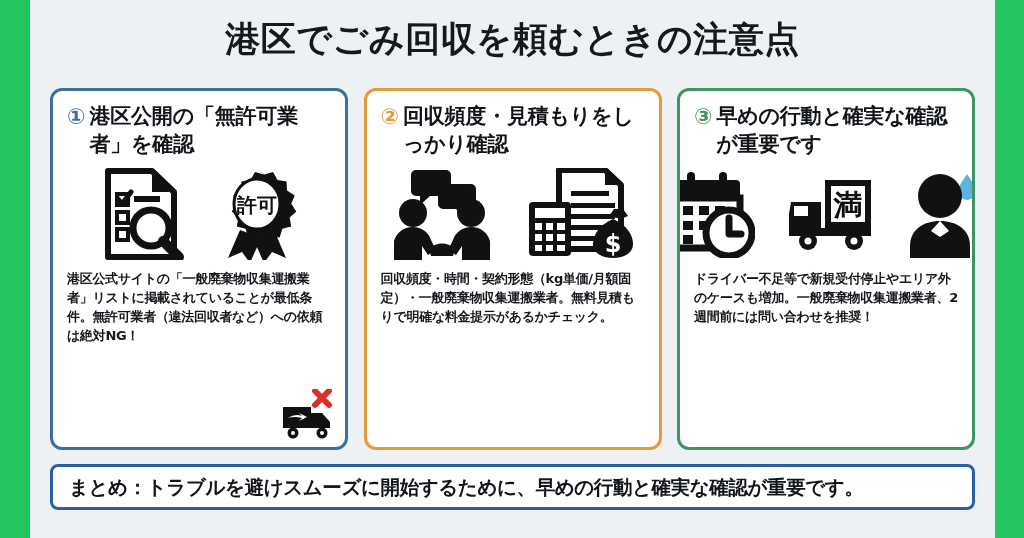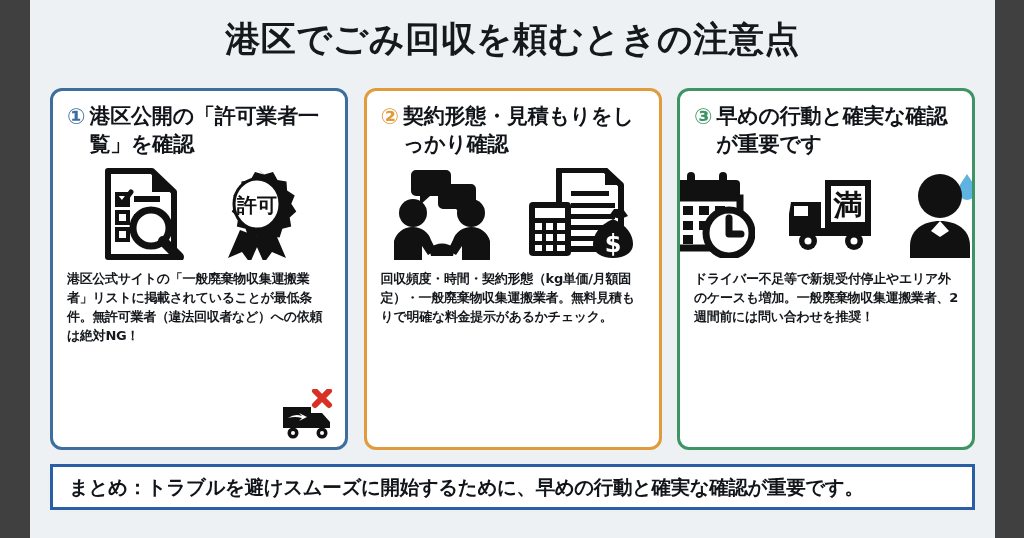--- a/index.html
+++ b/index.html
@@ -11,21 +11,21 @@
     width: 1024px;
     height: 538px;
     overflow: hidden;
     font-family: "DejaVu Sans", "Liberation Sans", sans-serif;
   }
 
   #infographic {
     position: relative;
     width: 1024px;
     height: 538px;
-    background: #404040;
+    background: #22c55e;
     box-sizing: border-box;
   }
 
   .panel {
     position: absolute;
     left: 30px;
     top: 0px;
     width: 965px;
     height: 538px;
     background: #edf1f4;
@@ -124,21 +124,21 @@
   }
 
   .footer {
     position: absolute;
     left: 20px;
     top: 464px;
     width: 925px;
     height: 46px;
     background: #ffffff;
     border: 3px solid #2a5fa5;
-    border-radius: 0;
+    border-radius: 8px;
     box-sizing: border-box;
     display: flex;
     align-items: center;
     justify-content: flex-start;
     padding-left: 16px;
   }
   .footer-text {
     font-size: 19.5px;
     font-weight: bold;
     color: #111418;
@@ -152,21 +152,21 @@
 <div id="infographic">
   <div class="panel">
 
     <div class="title">港区でごみ回収を頼むときの注意点</div>
 
     <div class="cards">
 
       <div class="card c1">
         <div class="card-head">
           <span class="num">①</span>
-          <span class="head-text">港区公開の「許可業者一覧」を確認</span>
+          <span class="head-text">港区公開の「無許可業者」を確認</span>
         </div>
 
         <div class="icon-row">
 
           <span>
             <svg width="84" height="92" viewBox="0 0 84 92" aria-hidden="true">
               <path d="M8 3 h44 l22 21 v65 h-66 z" fill="none" stroke="#111" stroke-width="6" stroke-linejoin="round"></path>
               <path d="M52 3 v21 h22 z" fill="#111"></path>
               <rect x="17" y="26" width="11" height="11" fill="none" stroke="#111" stroke-width="4"></rect>
               <path d="M18 31 l4 5 l9 -12" fill="none" stroke="#111" stroke-width="5" stroke-linecap="round" stroke-linejoin="round"></path>
@@ -203,21 +203,21 @@
             <circle cx="41" cy="44" r="2" fill="#fff"></circle>
             <path d="M7 29 q7 -5 14 -2 l-3 -3 l8 4 l-8 4 l3 -3 q-7 -2 -14 0 z" fill="#fff"></path>
             <path d="M34 2 l14 14 M48 2 l-14 14" stroke="#d93025" stroke-width="6" stroke-linecap="round"></path>
           </svg>
         </span>
       </div>
 
       <div class="card c2">
         <div class="card-head">
           <span class="num">②</span>
-          <span class="head-text">契約形態・見積もりをしっかり確認</span>
+          <span class="head-text">回収頻度・見積もりをしっかり確認</span>
         </div>
 
         <div class="icon-row">
 
           <span>
             <svg width="104" height="92" viewBox="0 0 104 92" aria-hidden="true">
               <path d="M25 2 h30 a5 5 0 0 1 5 5 v16 a5 5 0 0 1 -5 5 h-16 l-10 9 v-9 h-4 a5 5 0 0 1 -5 -5 v-16 a5 5 0 0 1 5 -5 z" fill="#111"></path>
               <path d="M52 16 h28 a5 5 0 0 1 5 5 v15 a5 5 0 0 1 -5 5 h-6 v9 l-9 -9 h-13 a5 5 0 0 1 -5 -5 v-15 a5 5 0 0 1 5 -5 z" fill="#111"></path>
               <circle cx="22" cy="45" r="14" fill="#111"></circle>
               <path d="M3 92 v-19 a19 19 0 0 1 19 -14 a19 19 0 0 1 18 13 l5 10 l-8 5 l-6 -9 v14 z" fill="#111"></path>

